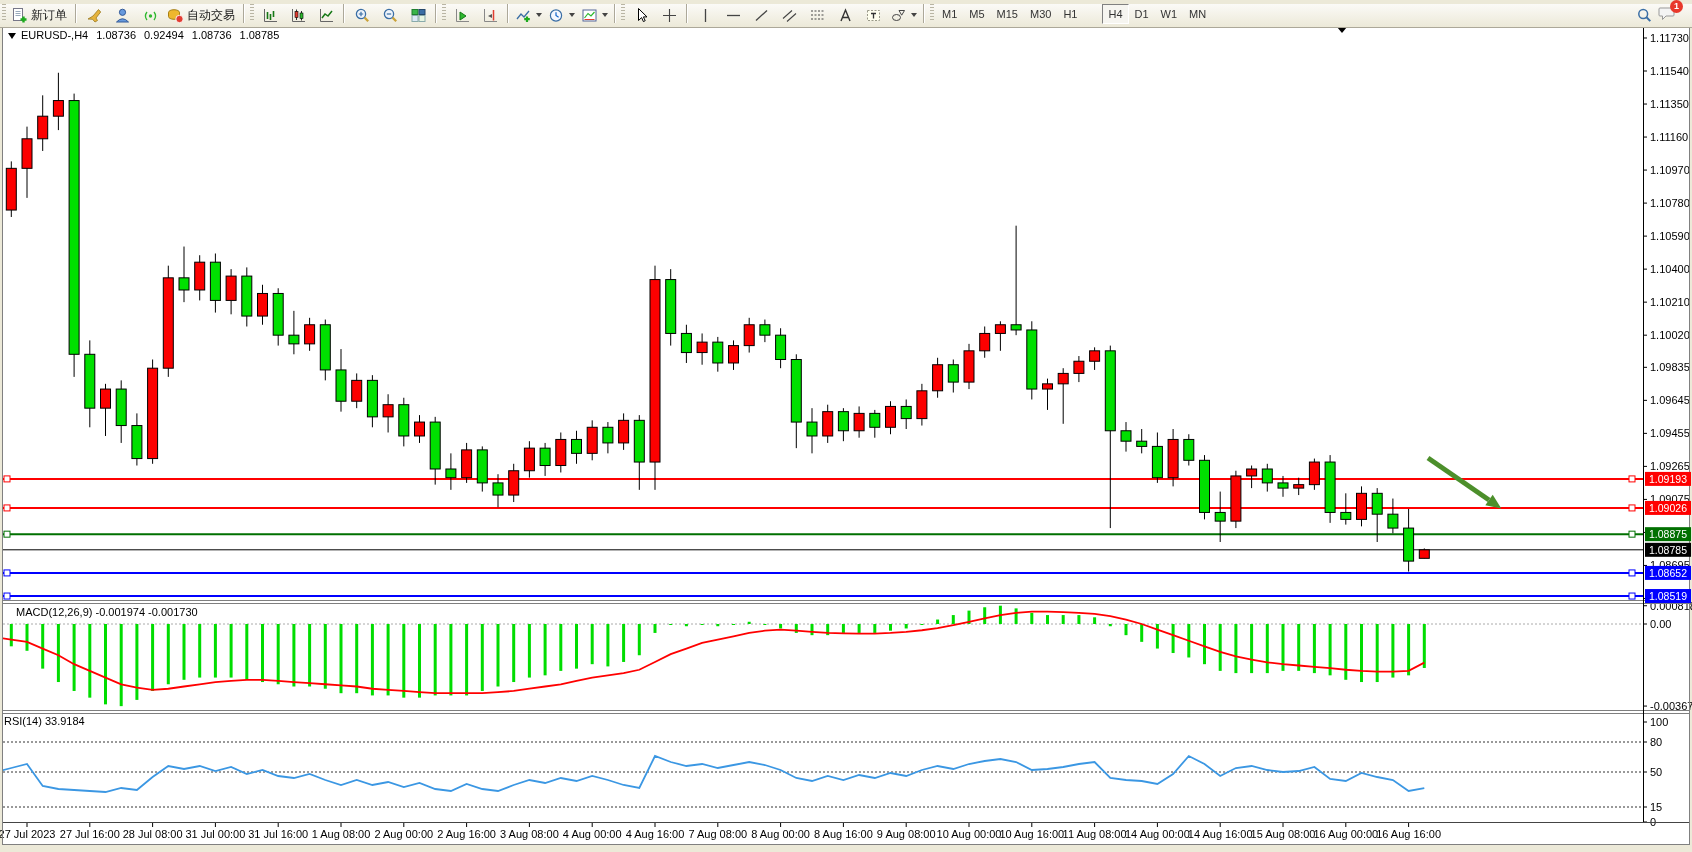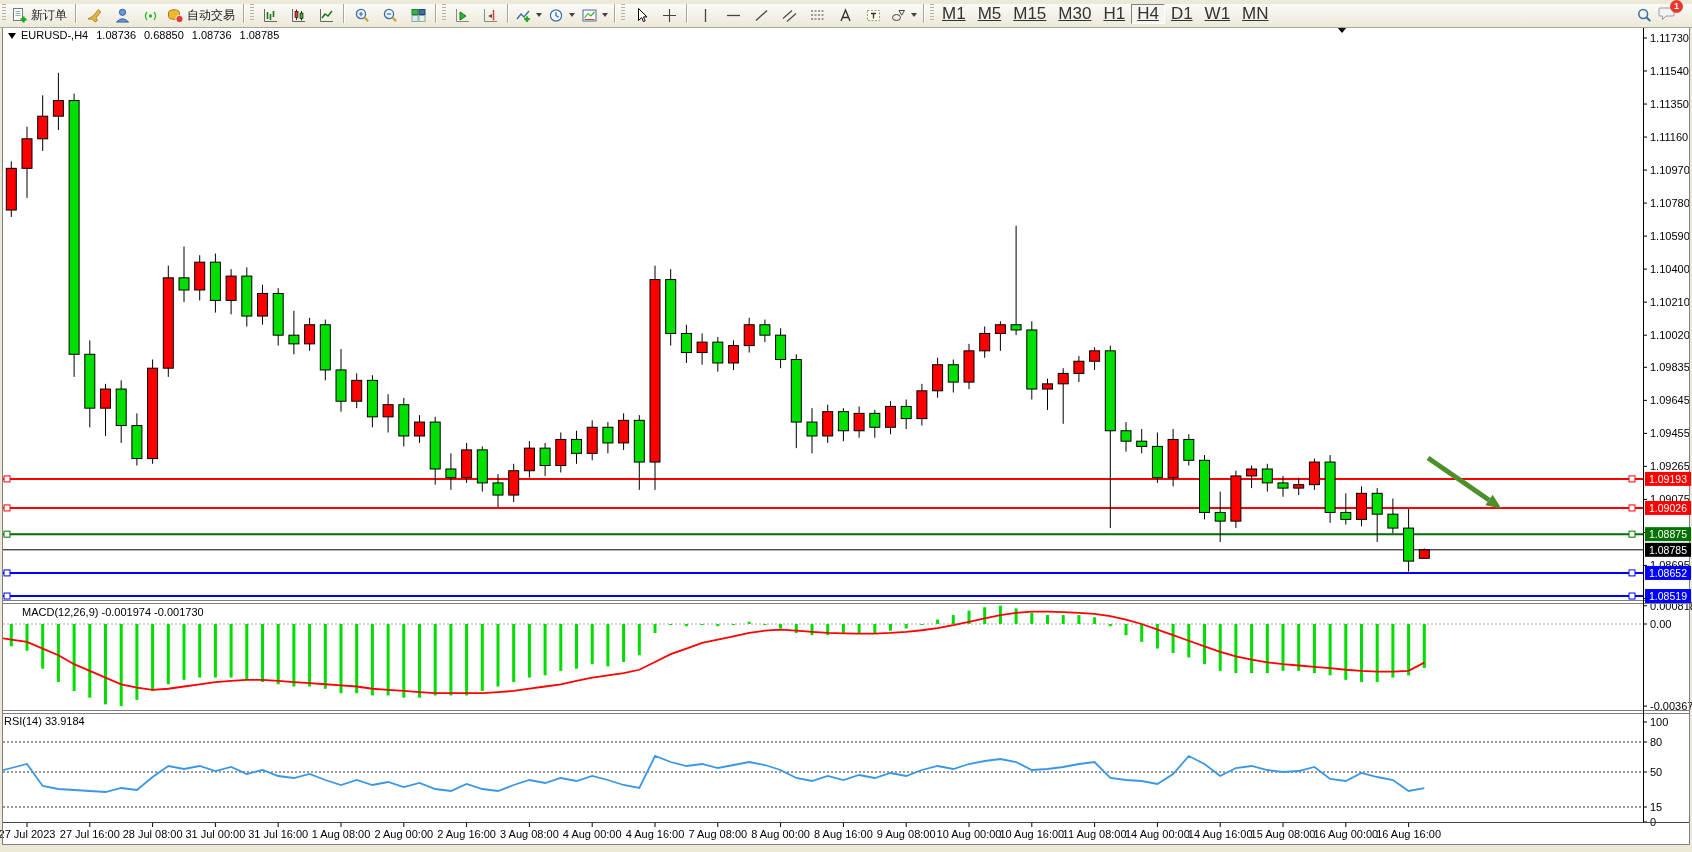--- a/index.html
+++ b/index.html
@@ -8,22 +8,22 @@
   
   .toolbar{position:absolute;top:4px;left:0;width:1692px;height:23px;background:linear-gradient(#fbfaf7,#ece9d8);
            border-bottom:1px solid #aca899;display:flex;align-items:flex-start;z-index:5;}
   .tb-grip{width:4px;height:18px;margin:0 2px;background:repeating-linear-gradient(to bottom,#b9b5a4 0 1px,transparent 1px 3px);}
   .tb-sep{width:1px;height:19px;background:#aca899;border-right:1px solid #fff;margin:0 3px;}
   .tb-btn{height:20px;min-width:22px;display:flex;align-items:center;justify-content:center;gap:3px;
           padding:0 2px;border:1px solid transparent;cursor:default;}
   .tb-btn svg{display:block;}
   .tb-label{font-size:12px;color:#1a1a1a;white-space:nowrap;padding-right:2px;}
   .dd{width:0;height:0;border-left:3px solid transparent;border-right:3px solid transparent;border-top:4px solid #444;margin-left:1px;}
-  .tf-btn{height:18px;padding:0 5px;font-size:17px;color:#333;display:flex;align-items:center;border:1px solid transparent;text-decoration:underline;}
-  .tf-btn.active{border-color:#808080 #fff #fff #808080;background:#f6f5f0;}
+  .tf-btn{height:18px;padding:0 5px;font-size:11px;color:#333;display:flex;align-items:center;border:1px solid transparent;}
+  .tf-btn.active{border-color:#808080 #fff #fff #808080;background:#f6f5f0;margin-left:19px;}
   .tb-spacer{flex:1;}
   .badge{position:absolute;top:-4px;right:-5px;background:#e8392c;color:#fff;border-radius:8px;
          min-width:13px;height:13px;font-size:9px;line-height:13px;text-align:center;font-weight:bold;}
   .chat-wrap{position:relative;margin-right:14px;}
   
   .ov{position:absolute;z-index:2;font-size:11px;color:#000;white-space:nowrap;}
   .tri-down{display:inline-block;width:0;height:0;border-left:4px solid transparent;border-right:4px solid transparent;
             border-top:6px solid #000;margin-right:5px;}
   .q-num{margin-left:8px;}
   svg.chart{position:absolute;top:0;left:0;z-index:1;}
@@ -282,23 +282,23 @@
   </div>
   <div class="chat-wrap">
     <span><svg width="20" height="18">
       <path d="M2,4 h13 a1,1 0 0 1 1,1 v6 a1,1 0 0 1 -1,1 h-7 l-3.5,3.5 v-3.5 h-2.5 a1,1 0 0 1 -1,-1 v-6 a1,1 0 0 1 1,-1 z" fill="#f4f4f4" stroke="#999"></path>
         </svg></span>
     <span class="badge">1</span>
   </div>
 </div>
 
 <div class="ov" style="top:29px;left:8px;">
-  <span class="tri-down" style="border-top-color:#000;"></span><span>EURUSD-,H4</span><span class="q-num">1.08736</span><span class="q-num">0.68850</span><span class="q-num">1.08736</span><span class="q-num">1.08785</span>
+  <span class="tri-down" style="border-top-color:#000;"></span><span>EURUSD-,H4</span><span class="q-num">1.08736</span><span class="q-num">0.92494</span><span class="q-num">1.08736</span><span class="q-num">1.08785</span>
 </div>
-<div class="ov" style="top:606px;left:22px;">MACD(12,26,9) -0.001974 -0.001730</div>
+<div class="ov" style="top:606px;left:16px;">MACD(12,26,9) -0.001974 -0.001730</div>
 <div class="ov" style="top:715px;left:4px;">RSI(14) 33.9184</div>
 
 <svg id="cv" class="chart" width="1692" height="852">
     <rect x="2" y="24" width="1688" height="821" fill="#fff"></rect>
     <defs>
       <clipPath id="clipMain">
         <rect x="3" y="24" width="1640" height="576"></rect>
       </clipPath>
       <clipPath id="clipMacd">
         <rect x="3" y="604" width="1640" height="106"></rect>

